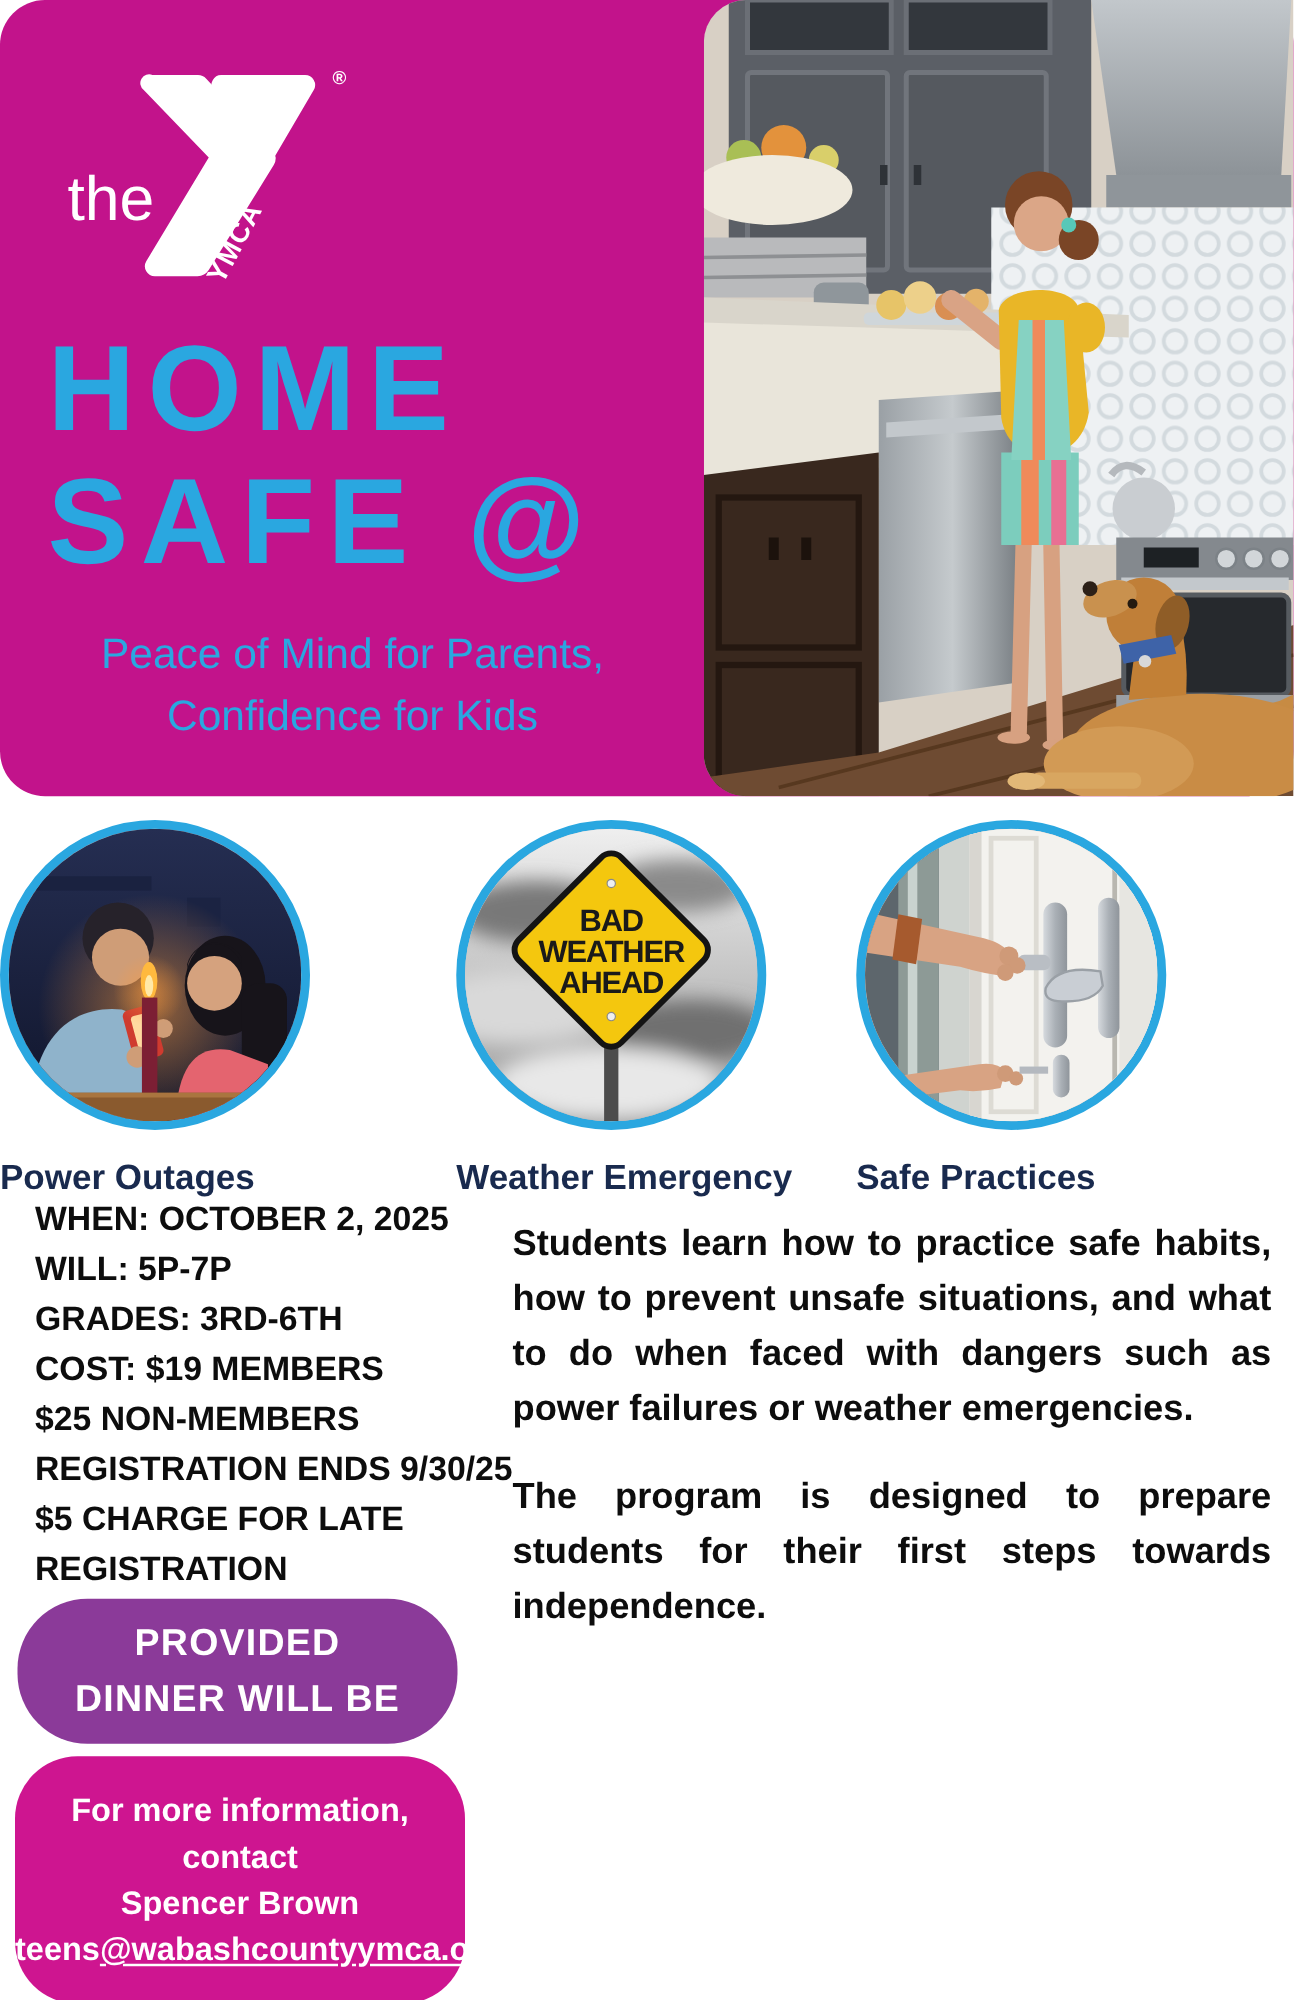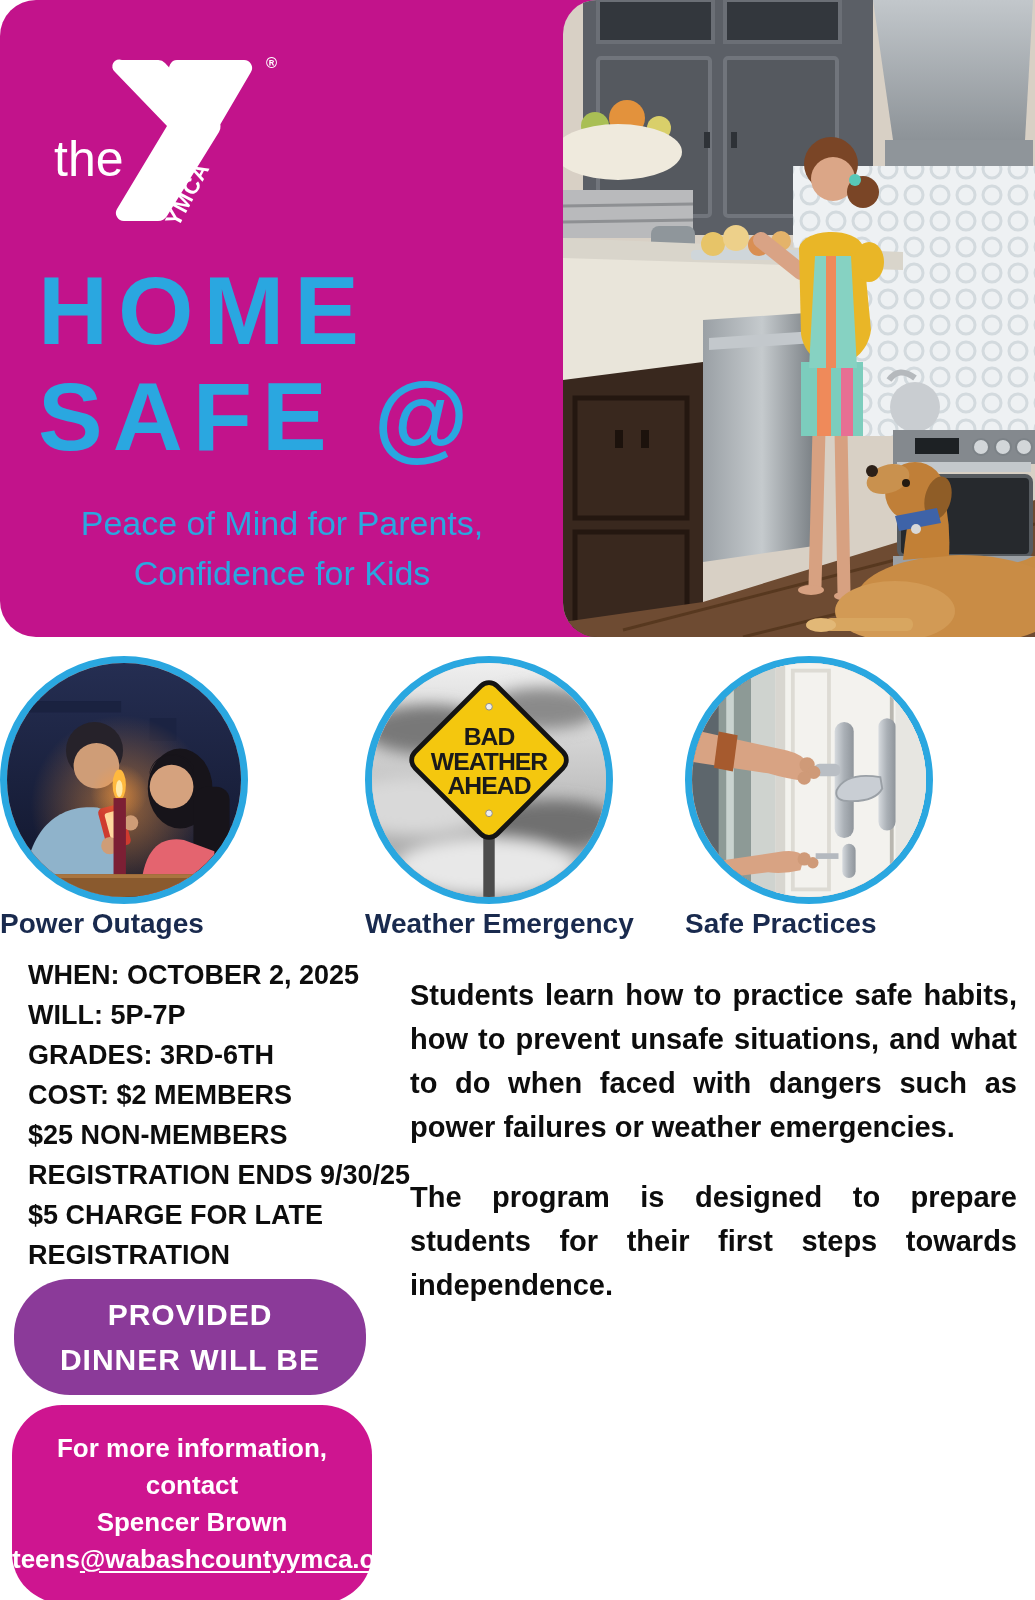--- a/index.html
+++ b/index.html
@@ -26,21 +26,21 @@
   .subtitle{position:absolute;left:28px;top:498px;width:508px;text-align:center;
             color:var(--blue);font-weight:400;font-size:34px;line-height:50px;}
 
   
   .features{position:absolute;top:656px;left:0;width:1035px;display:grid;
             grid-template-columns:365px 320px 350px;}
   .feature{display:flex;flex-direction:column;align-items:flex-start;}
   .circle{width:248px;height:248px;border-radius:50%;border:7px solid var(--blue);
           box-sizing:border-box;overflow:hidden;background:#ccc;}
   .circle svg{display:block;width:100%;height:100%;}
-  .caption{margin-top:4px;font-size:28px;font-weight:700;color:var(--navy);}
+  .caption{margin-top:22px;font-size:28px;font-weight:700;color:var(--navy);}
 
   
   .content{position:absolute;top:945px;left:0;width:1035px;display:flex;align-items:flex-start;}
   .left-col{width:400px;flex:0 0 400px;}
   .details{padding:10px 0 0 28px;font-size:27px;line-height:40px;font-weight:700;color:var(--ink);}
   .details div{white-space:nowrap;}
   .pill{box-sizing:border-box;text-align:center;color:#fff;font-weight:700;}
   .pill-dinner{margin:4px 0 0 14px;width:352px;border-radius:56px;background:var(--purple);
                padding:13px 10px;font-size:30px;line-height:45px;letter-spacing:1px;}
   .pill-contact{margin:10px 0 0 12px;width:360px;border-radius:50px;background:var(--pill-magenta);
@@ -300,21 +300,21 @@
     </div>
   </div>
 
   <div class="content">
 
     <div class="left-col">
       <div class="details">
         <div>WHEN: OCTOBER 2, 2025</div>
         <div>WILL: 5P-7P</div>
         <div>GRADES: 3RD-6TH</div>
-        <div>COST: $2 MEMBERS</div>
+        <div>COST: $19 MEMBERS</div>
         <div>$25 NON-MEMBERS</div>
         <div>REGISTRATION ENDS 9/30/25</div>
         <div> $5 CHARGE FOR LATE</div>
         <div>REGISTRATION</div>
       </div>
 
       <div class="pill pill-dinner">
         <div>PROVIDED</div>
         <div>DINNER WILL BE</div>
       </div>

